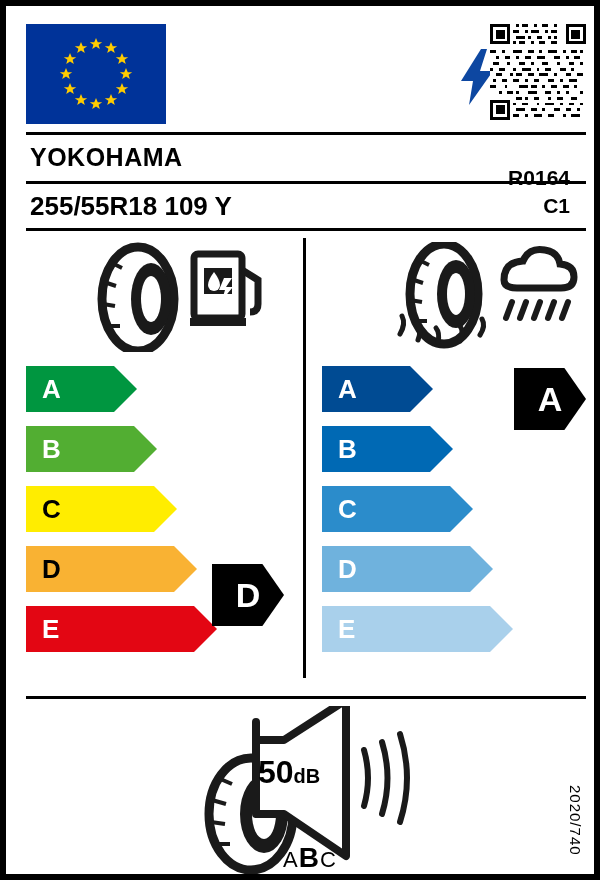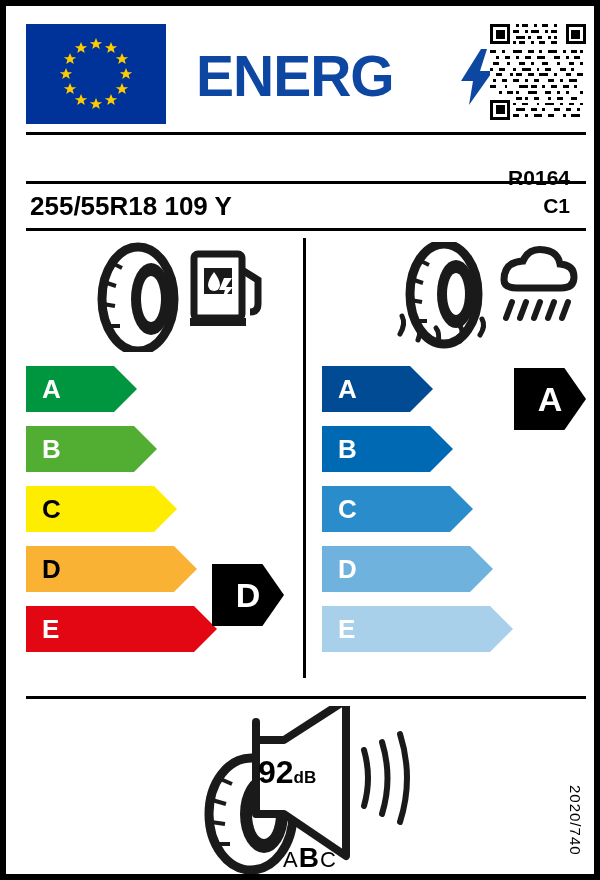--- a/index.html
+++ b/index.html
@@ -188,21 +188,21 @@
     height: 168px;
   }
   .noise-db {
     position: absolute;
     left: 252px;
     top: 748px;
     font-size: 32px;
     font-weight: bold;
     color: #000;
   }
-  .noise-db .unit { font-size: 17px; font-weight: bold; }
+  .noise-db .unit { font-size: 20px; font-weight: bold; }
   .noise-class {
     position: absolute;
     left: 277px;
     top: 828px;
     font-size: 22px;
     letter-spacing: 1px;
     margin-top: 8px;
   }
   .noise-class b { font-size: 28px; }
 
@@ -261,21 +261,20 @@
                 <polygon points="0,-6 1.76,-1.85 6.2,-1.85 2.6,0.7 3.8,5 0,2.4 -3.8,5 -2.6,0.7 -6.2,-1.85 -1.76,-1.85"></polygon>
               </g>
             <g transform="rotate(330) translate(0,-30) rotate(-330)">
                 <polygon points="0,-6 1.76,-1.85 6.2,-1.85 2.6,0.7 3.8,5 0,2.4 -3.8,5 -2.6,0.7 -6.2,-1.85 -1.76,-1.85"></polygon>
               </g>
           </g>
         </g>
       </svg>
     </div>
 
-    <div class="energy-word">ENERG</div>
 
     <div class="bolt">
       <svg width="32" height="56" viewBox="0 0 32 56" aria-hidden="true">
         <polygon points="20,0 0,32 12,32 8,56 32,22 19,22 26,0" fill="#0D47A1"></polygon>
       </svg>
     </div>
 
     <div class="qr">
       <svg width="96" height="96" viewBox="0 0 33 33" shape-rendering="crispEdges" aria-hidden="true">
         <rect width="33" height="33" fill="#fff"></rect>
@@ -407,20 +406,21 @@
             <rect x="28" y="31" width="3" height="1"></rect>
         </g>
       </svg>
     </div>
   </div>
 
   <div class="rule rule-1"></div>
   <div class="rule rule-2"></div>
   <div class="rule rule-3"></div>
 
+  <div class="brand">YOKOHAMA</div>
   <div class="supplier-code">R0164</div>
   <div class="tyre-size">255/55R18 109 Y</div>
   <div class="tyre-class">C1</div>
 
   <div class="v-divider"></div>
 
   <div class="pictos">
     
     <svg width="560" height="110" viewBox="0 0 560 110" aria-hidden="true">
 
@@ -552,21 +552,21 @@
         <g stroke="#1a1a1a" stroke-width="6" fill="none" stroke-linecap="round">
           <path d="M358 44 q8 28 0 56"></path>
           <path d="M376 36 q11 36 0 72"></path>
           <path d="M394 28 q14 44 0 88"></path>
         </g>
       </g>
     </svg>
   </div>
 
   <div class="noise-db">
-    <span>92</span><span class="unit">dB</span>
+    <span>50</span><span class="unit">dB</span>
   </div>
 
   <div class="noise-class">
     <span>A</span><b>B</b><span>C</span>
   </div>
 
   <div class="reg-number">2020/740</div>
 </div>
 
 </body></html>

